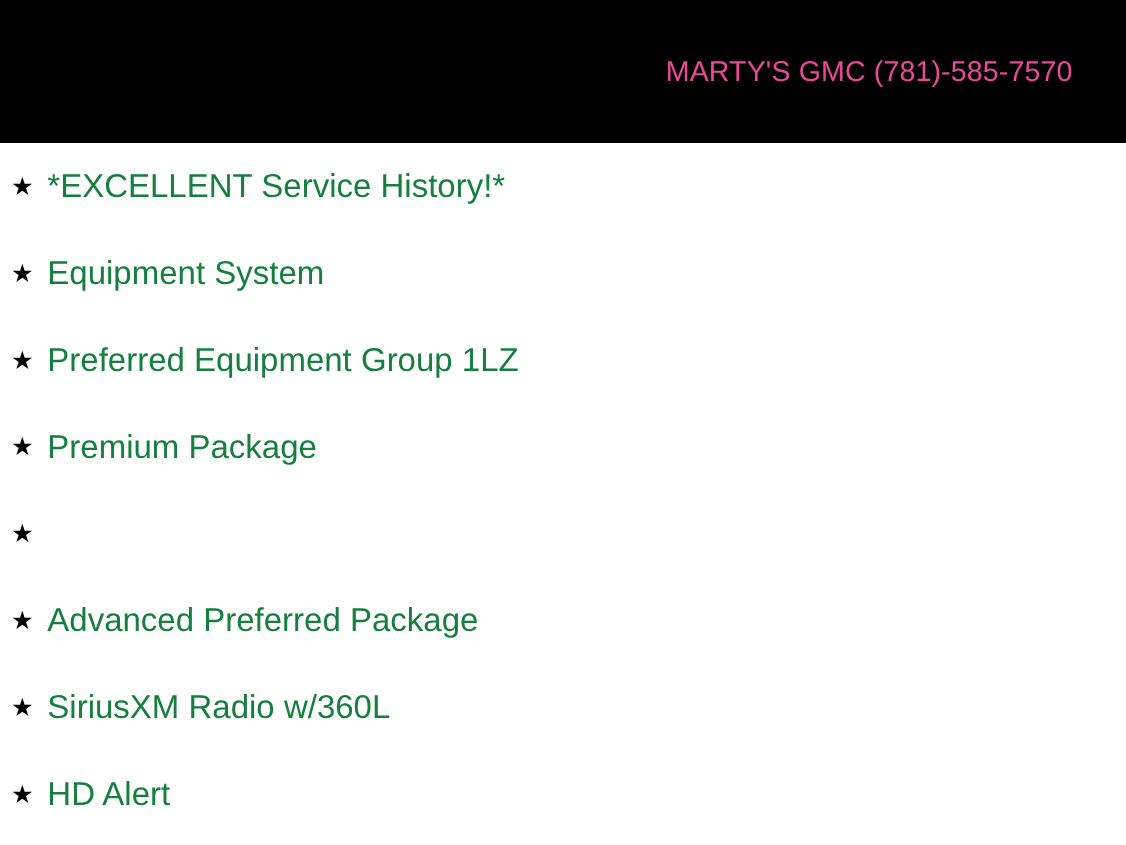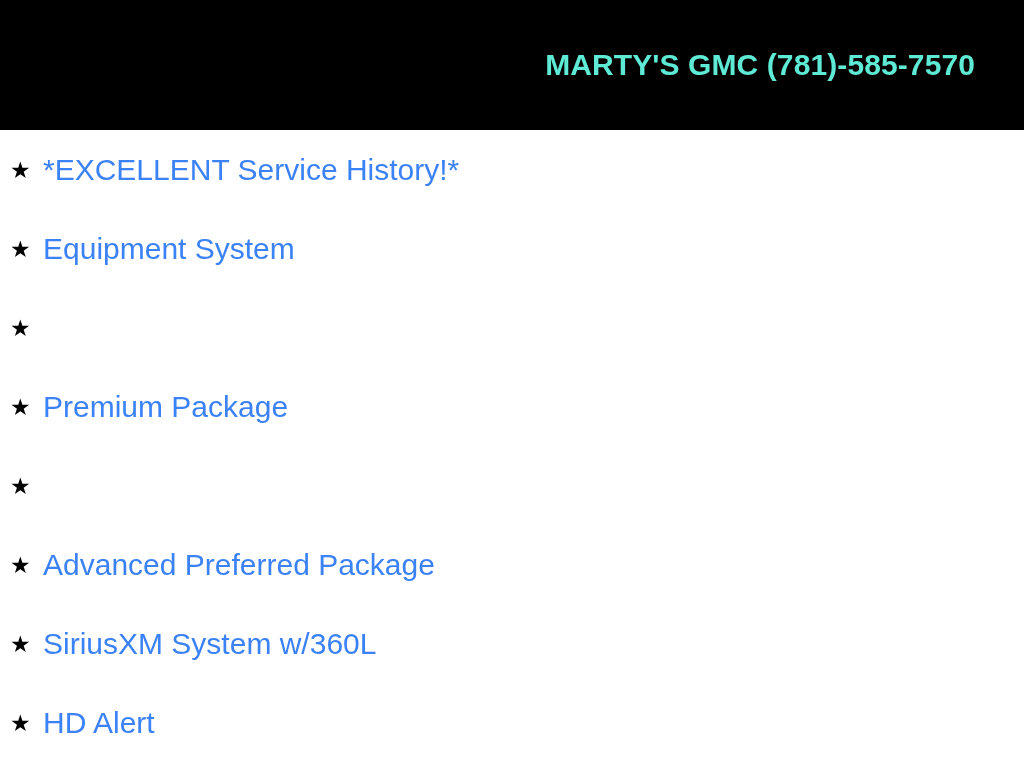--- a/index.html
+++ b/index.html
@@ -26,24 +26,24 @@
     width: 1024px;
     height: 130px;
     background: #000000;
     box-sizing: border-box;
     display: flex;
     align-items: center;
     justify-content: flex-end;
     padding-right: 49px;
   }
   .dealer-title {
-    color: #5eead4;
+    color: #ec4899;
     font-family: "Liberation Sans", sans-serif;
-    font-size: 30px;
-    font-weight: bold;
+    font-size: 26px;
+    font-weight: normal;
     letter-spacing: 0.1px;
     white-space: nowrap;
     line-height: 1;
   }
   .features-list {
     position: absolute;
     top: 130px;
     left: 0;
     width: 1024px;
     margin: 0;
@@ -63,21 +63,21 @@
     height: 30px;
     line-height: 30px;
     color: #000000;
     font-family: "DejaVu Sans", sans-serif;
     font-size: 23px;
     text-align: left;
     user-select: none;
   }
   .feature-label {
     flex: 0 1 auto;
-    color: #3b82f6;
+    color: #15803d;
     font-family: "Liberation Sans", sans-serif;
     font-size: 30px;
     font-weight: normal;
     line-height: 1.05;
     white-space: nowrap;
     padding-left: 11px;
   }
 </style>
 </head>
 <body>
@@ -92,35 +92,36 @@
     <li class="feature-item">
       <span class="star-icon">★</span>
       <span class="feature-label">*EXCELLENT Service History!*</span>
     </li>
     <li class="feature-item">
       <span class="star-icon">★</span>
       <span class="feature-label">Equipment System</span>
     </li>
     <li class="feature-item">
       <span class="star-icon">★</span>
+      <span class="feature-label">Preferred Equipment Group 1LZ</span>
     </li>
     <li class="feature-item">
       <span class="star-icon">★</span>
       <span class="feature-label">Premium Package</span>
     </li>
     <li class="feature-item">
       <span class="star-icon">★</span>
     </li>
     <li class="feature-item">
       <span class="star-icon">★</span>
       <span class="feature-label">Advanced Preferred Package</span>
     </li>
     <li class="feature-item">
       <span class="star-icon">★</span>
-      <span class="feature-label">SiriusXM System w/360L</span>
+      <span class="feature-label">SiriusXM Radio w/360L</span>
     </li>
     <li class="feature-item">
       <span class="star-icon">★</span>
       <span class="feature-label">HD Alert</span>
     </li>
   </ul>
 
 </div>
 
 </body></html>

